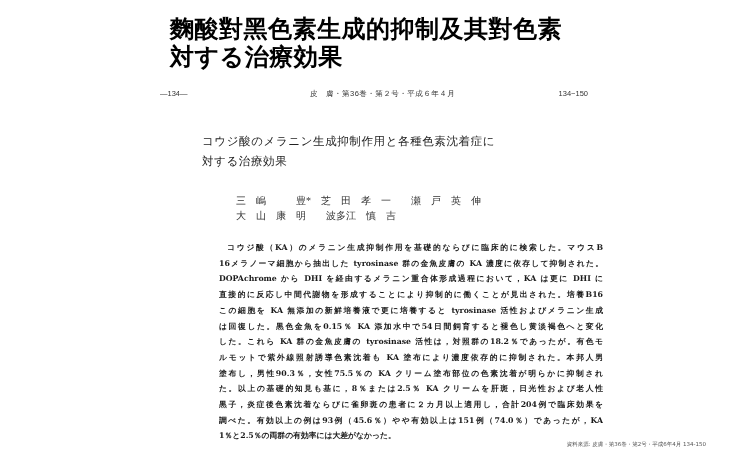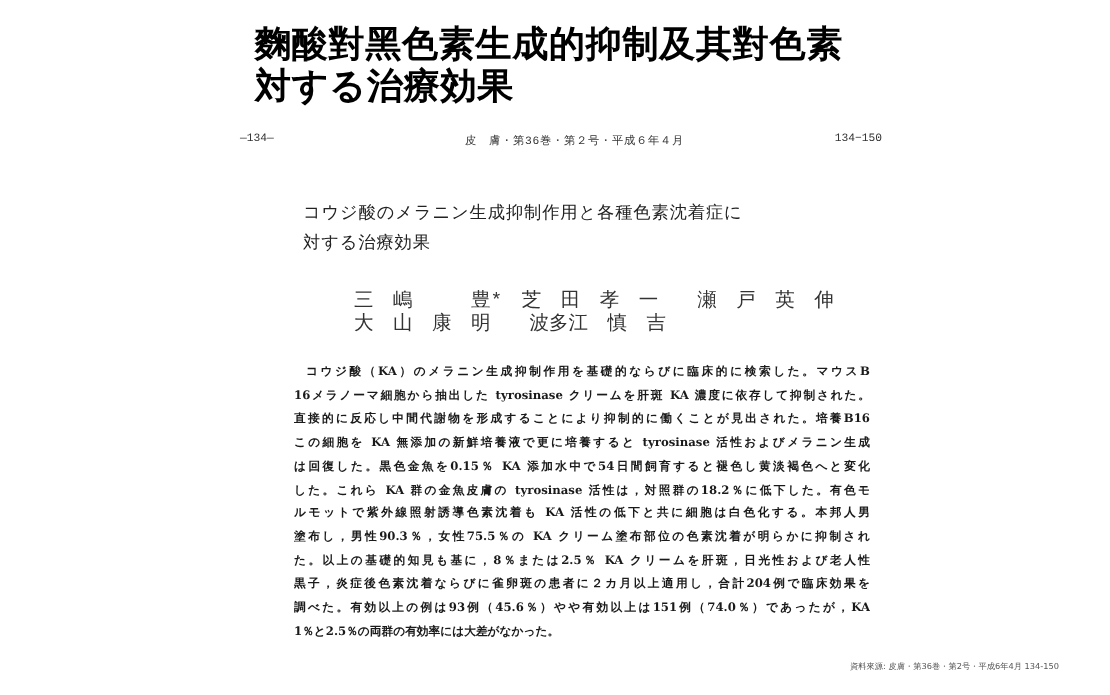--- a/index.html
+++ b/index.html
@@ -26,21 +26,21 @@
       line-height: 28px;
       color: #000000;
       letter-spacing: 0.5px;
     }
     .doc-header {
       position: absolute;
       top: 89px;
       left: 160px;
       width: 428px;
       height: 14px;
-      font-family: Liberation Mono, monospace;
+      font-family: Liberation Sans, sans-serif;
       font-size: 7.5px;
       color: #333333;
     }
     .doc-header .page-num { position: absolute; left: 0; top: 0; }
     .doc-header .journal { position: absolute; left: 150px; top: 0; letter-spacing: 0.5px; text-align: right; }
     .doc-header .range { position: absolute; right: 0; top: 0; }
 
     .article-title {
       position: absolute;
       left: 202px;
@@ -50,22 +50,22 @@
       font-size: 11.5px;
       line-height: 20px;
       color: #222222;
       letter-spacing: 0.6px;
     }
     .authors {
       position: absolute;
       left: 236px;
       top: 193px;
       width: 320px;
-      font-family: Liberation Mono, monospace;
-      font-size: 13px;
+      font-family: Liberation Serif, serif;
+      font-size: 10px;
       line-height: 15px;
       color: #333333;
     }
     .authors .row { white-space: pre; }
 
     .abstract {
       position: absolute;
       left: 196px;
       top: 240px;
       width: 384px;
@@ -75,20 +75,21 @@
       line-height: 15.7px;
       color: #1a1a1a;
     }
     .abstract .line {
       white-space: nowrap;
       text-align: justify;
       text-align-last: justify;
       display: block;
       width: 384px;
       overflow: hidden;
+      margin-left: 23px;
     }
     .abstract .line.first { text-indent: 8px; }
     .abstract .line.last { text-align-last: left; }
 
     .source-caption {
       position: absolute;
       right: 34px;
       top: 441px;
       font-family: "DejaVu Sans", sans-serif;
       font-size: 5.5px;
@@ -114,26 +115,27 @@
   <div>対する治療効果</div>
 </div>
 
 <div class="authors">
   <div class="row">三　嶋　　　豊*　芝　田　孝　一　　瀬　戸　英　伸</div>
   <div class="row">大　山　康　明　　波多江　慎　吉</div>
 </div>
 
 <div class="abstract">
   <span class="line first">コウジ酸（KA）のメラニン生成抑制作用を基礎的ならびに臨床的に検索した。マウスB</span>
-  <span class="line">16メラノーマ細胞から抽出した tyrosinase クリームを肝斑 KA 濃度に依存して抑制された。</span>
+  <span class="line">16メラノーマ細胞から抽出した tyrosinase 群の金魚皮膚の KA 濃度に依存して抑制された。</span>
+  <span class="line">DOPAchrome から DHI を経由するメラニン重合体形成過程において，KA は更に DHI に</span>
   <span class="line">直接的に反応し中間代謝物を形成することにより抑制的に働くことが見出された。培養B16</span>
   <span class="line">この細胞を KA 無添加の新鮮培養液で更に培養すると tyrosinase 活性およびメラニン生成</span>
   <span class="line">は回復した。黒色金魚を0.15％ KA 添加水中で54日間飼育すると褪色し黄淡褐色へと変化</span>
-  <span class="line">した。これら KA 群の金魚皮膚の tyrosinase 活性は，対照群の18.2％に低下した。有色モ</span>
-  <span class="line">ルモットで紫外線照射誘導色素沈着も KA 活性の低下と共に細胞は白色化する。本邦人男</span>
+  <span class="line">した。これら KA 群の金魚皮膚の tyrosinase 活性は，対照群の18.2％であったが。有色モ</span>
+  <span class="line">ルモットで紫外線照射誘導色素沈着も KA 塗布により濃度依存的に抑制された。本邦人男</span>
   <span class="line">塗布し，男性90.3％，女性75.5％の KA クリーム塗布部位の色素沈着が明らかに抑制され</span>
   <span class="line">た。以上の基礎的知見も基に，8％または2.5％ KA クリームを肝斑，日光性および老人性</span>
   <span class="line">黒子，炎症後色素沈着ならびに雀卵斑の患者に２カ月以上適用し，合計204例で臨床効果を</span>
   <span class="line">調べた。有効以上の例は93例（45.6％）やや有効以上は151例（74.0％）であったが，KA</span>
   <span class="line last">1％と2.5％の両群の有効率には大差がなかった。</span>
 </div>
 
 <div class="source-caption">資料來源: 皮膚・第36巻・第2号・平成6年4月 134-150</div>
 
 </body></html>

